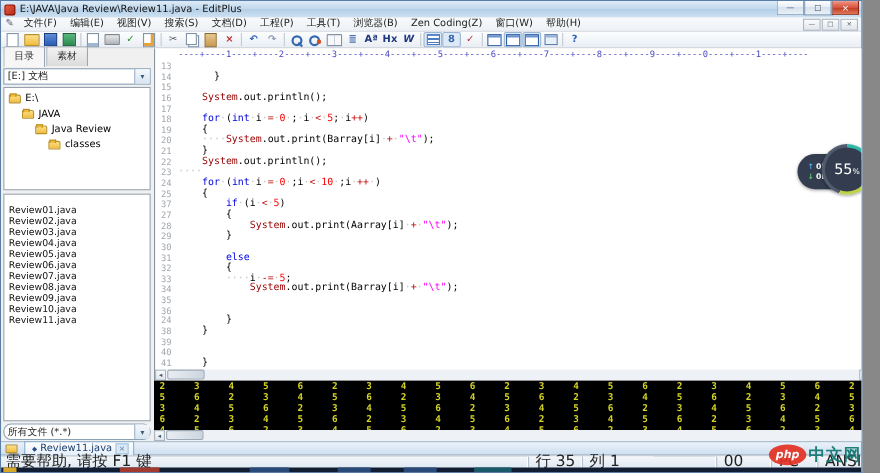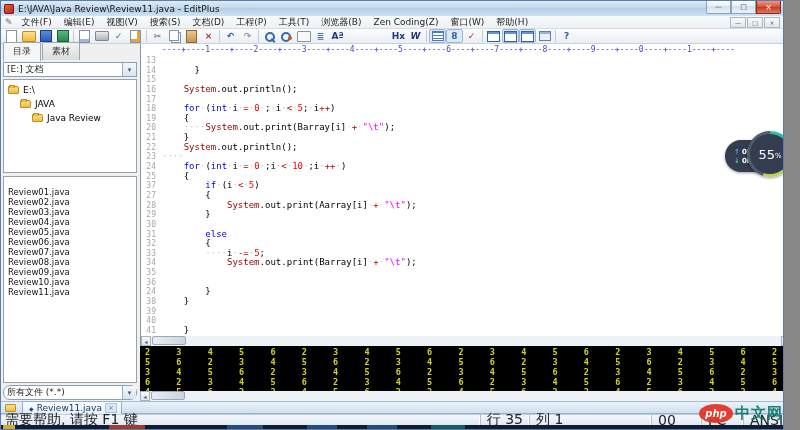--- a/index.html
+++ b/index.html
@@ -222,21 +222,21 @@
       <span class="tbicon icon-glyph" style="color: rgb(192, 48, 48);">×</span>
       <span class="tbsep"></span>
       <span class="tbicon icon-glyph" style="color: rgb(42, 98, 184);">↶</span>
       <span class="tbicon icon-glyph" style="color: rgb(138, 154, 172);">↷</span>
       <span class="tbsep"></span>
       <span class="tbicon icon-lens"></span>
       <span class="tbicon icon-lens2"></span>
       <span class="tbicon icon-book"></span>
       <span class="tbicon icon-glyph" style="color: rgb(74, 111, 174);">≣</span>
       <span class="tbicon icon-glyph" style="color: rgb(32, 56, 128);">Aª</span>
-      <span class="tbicon icon-glyph" style="color: rgb(32, 56, 128); margin-left: 44px;">Hx</span>
+      <span class="tbicon icon-glyph" style="color: rgb(32, 56, 128);">Hx</span>
       <span class="tbicon icon-glyph" style="color: rgb(32, 56, 128); font-style: italic;">W</span>
       <span class="tbsep"></span>
       <span class="tbicon icon-viewbar pressed"></span>
       <span class="tbicon icon-glyph pressed" style="color: rgb(48, 96, 168);">8</span>
       <span class="tbicon icon-glyph" style="color: rgb(176, 48, 48);">✓</span>
       <span class="tbsep"></span>
       <span class="tbicon icon-win"></span>
       <span class="tbicon icon-win pressed"></span>
       <span class="tbicon icon-win pressed"></span>
       <span class="tbicon icon-win2"></span>
@@ -260,20 +260,24 @@
             <span class="folder-icon"></span>
             <span class="tree-label">E:\</span>
           </div>
           <div class="tree-row" style="padding-left: 16px;">
             <span class="folder-icon"></span>
             <span class="tree-label">JAVA</span>
           </div>
           <div class="tree-row" style="padding-left: 28px;">
             <span class="folder-icon"></span>
             <span class="tree-label">Java Review</span>
+          </div>
+          <div class="tree-row" style="padding-left: 40px;">
+            <span class="folder-icon"></span>
+            <span class="tree-label">classes</span>
           </div>
         </div>
       <div class="file-list" id="file-list">
           <div class="file-item">Review01.java</div>
           <div class="file-item">Review02.java</div>
           <div class="file-item">Review03.java</div>
           <div class="file-item">Review04.java</div>
           <div class="file-item">Review05.java</div>
           <div class="file-item">Review06.java</div>
           <div class="file-item">Review07.java</div>

